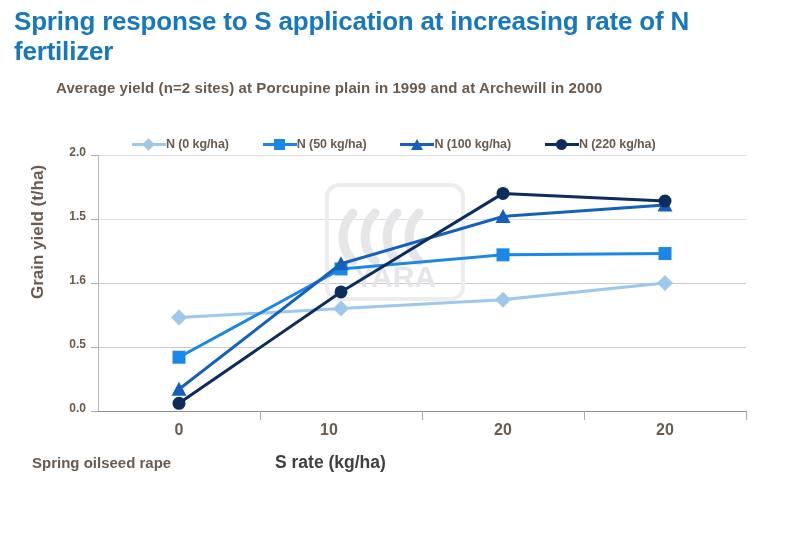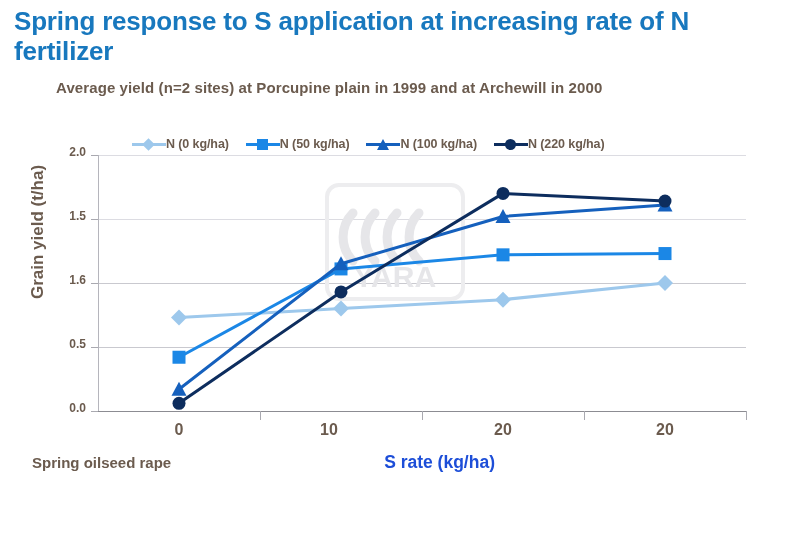--- a/index.html
+++ b/index.html
@@ -39,21 +39,21 @@
   }
 
   
   #legend {
     position: absolute;
     left: 132px;
     top: 134px;
     height: 20px;
     display: flex;
     align-items: center;
-    gap: 17px;
+    gap: 34px;
   }
   .legend-item {
     display: flex;
     align-items: center;
     gap: 0px;
   }
   .legend-swatch {
     position: relative;
     width: 34px;
     height: 14px;
@@ -164,22 +164,22 @@
     color: #6B5B4E;
     font-size: 17px;
     font-weight: bold;
     transform: rotate(-90deg);
   }
   #x-axis-title {
     position: absolute;
     left: 275px;
     top: 452px;
     width: 220px;
-    text-align: right;
-    color: #1d4ed8;
+    text-align: left;
+    color: #404040;
     font-size: 17.5px;
     font-weight: bold;
   }
   #crop-label {
     position: absolute;
     left: 32px;
     top: 454px;
     color: #6B5B4E;
     font-size: 15px;
     font-weight: bold;

